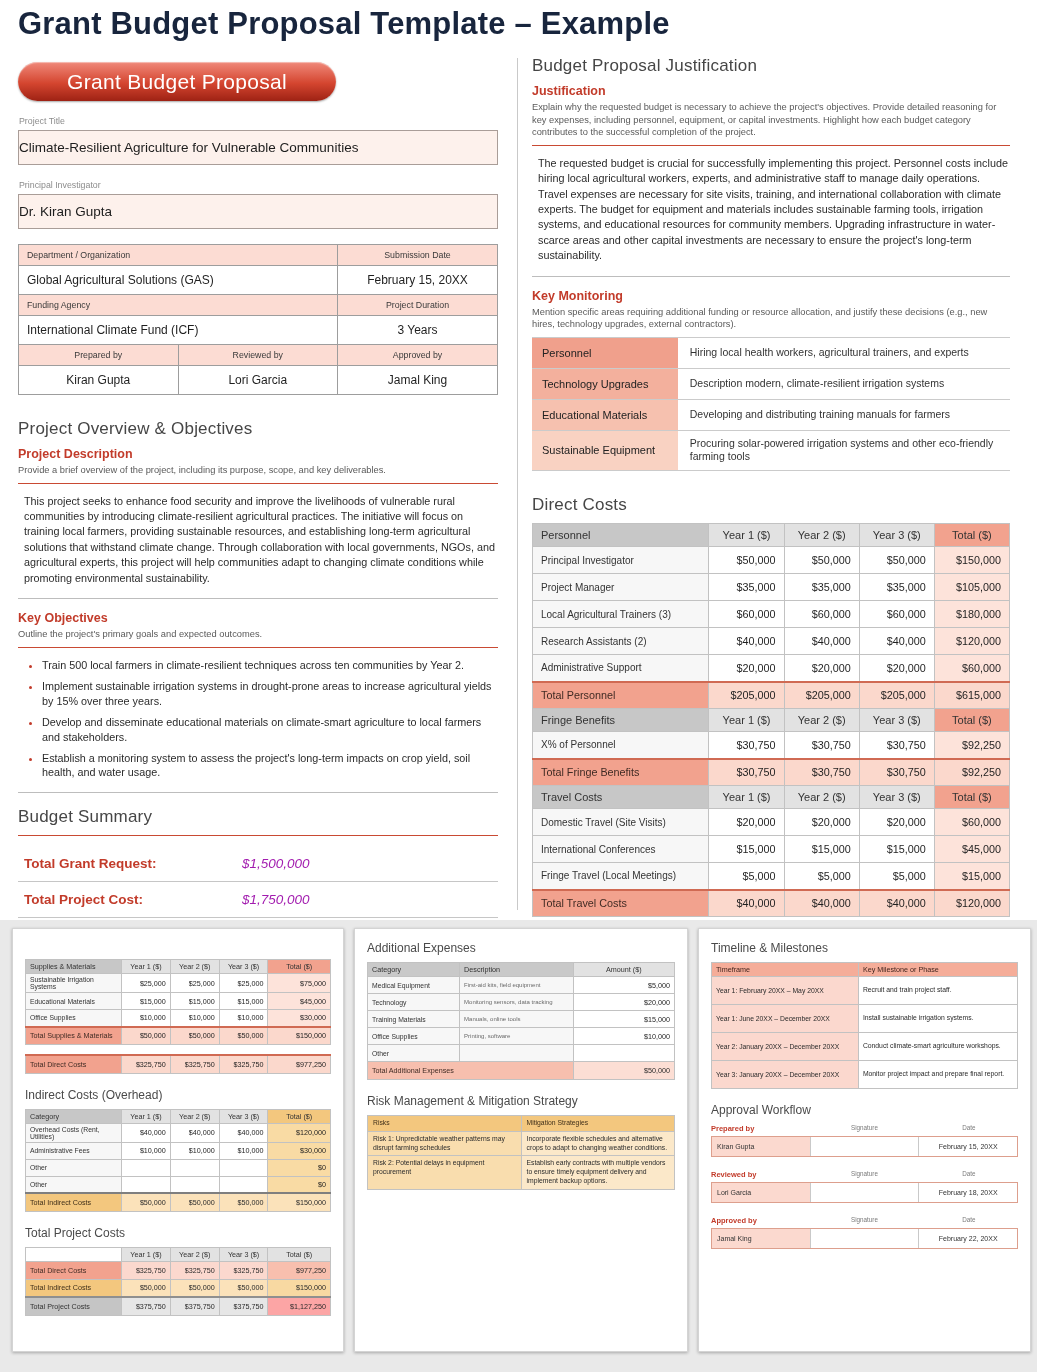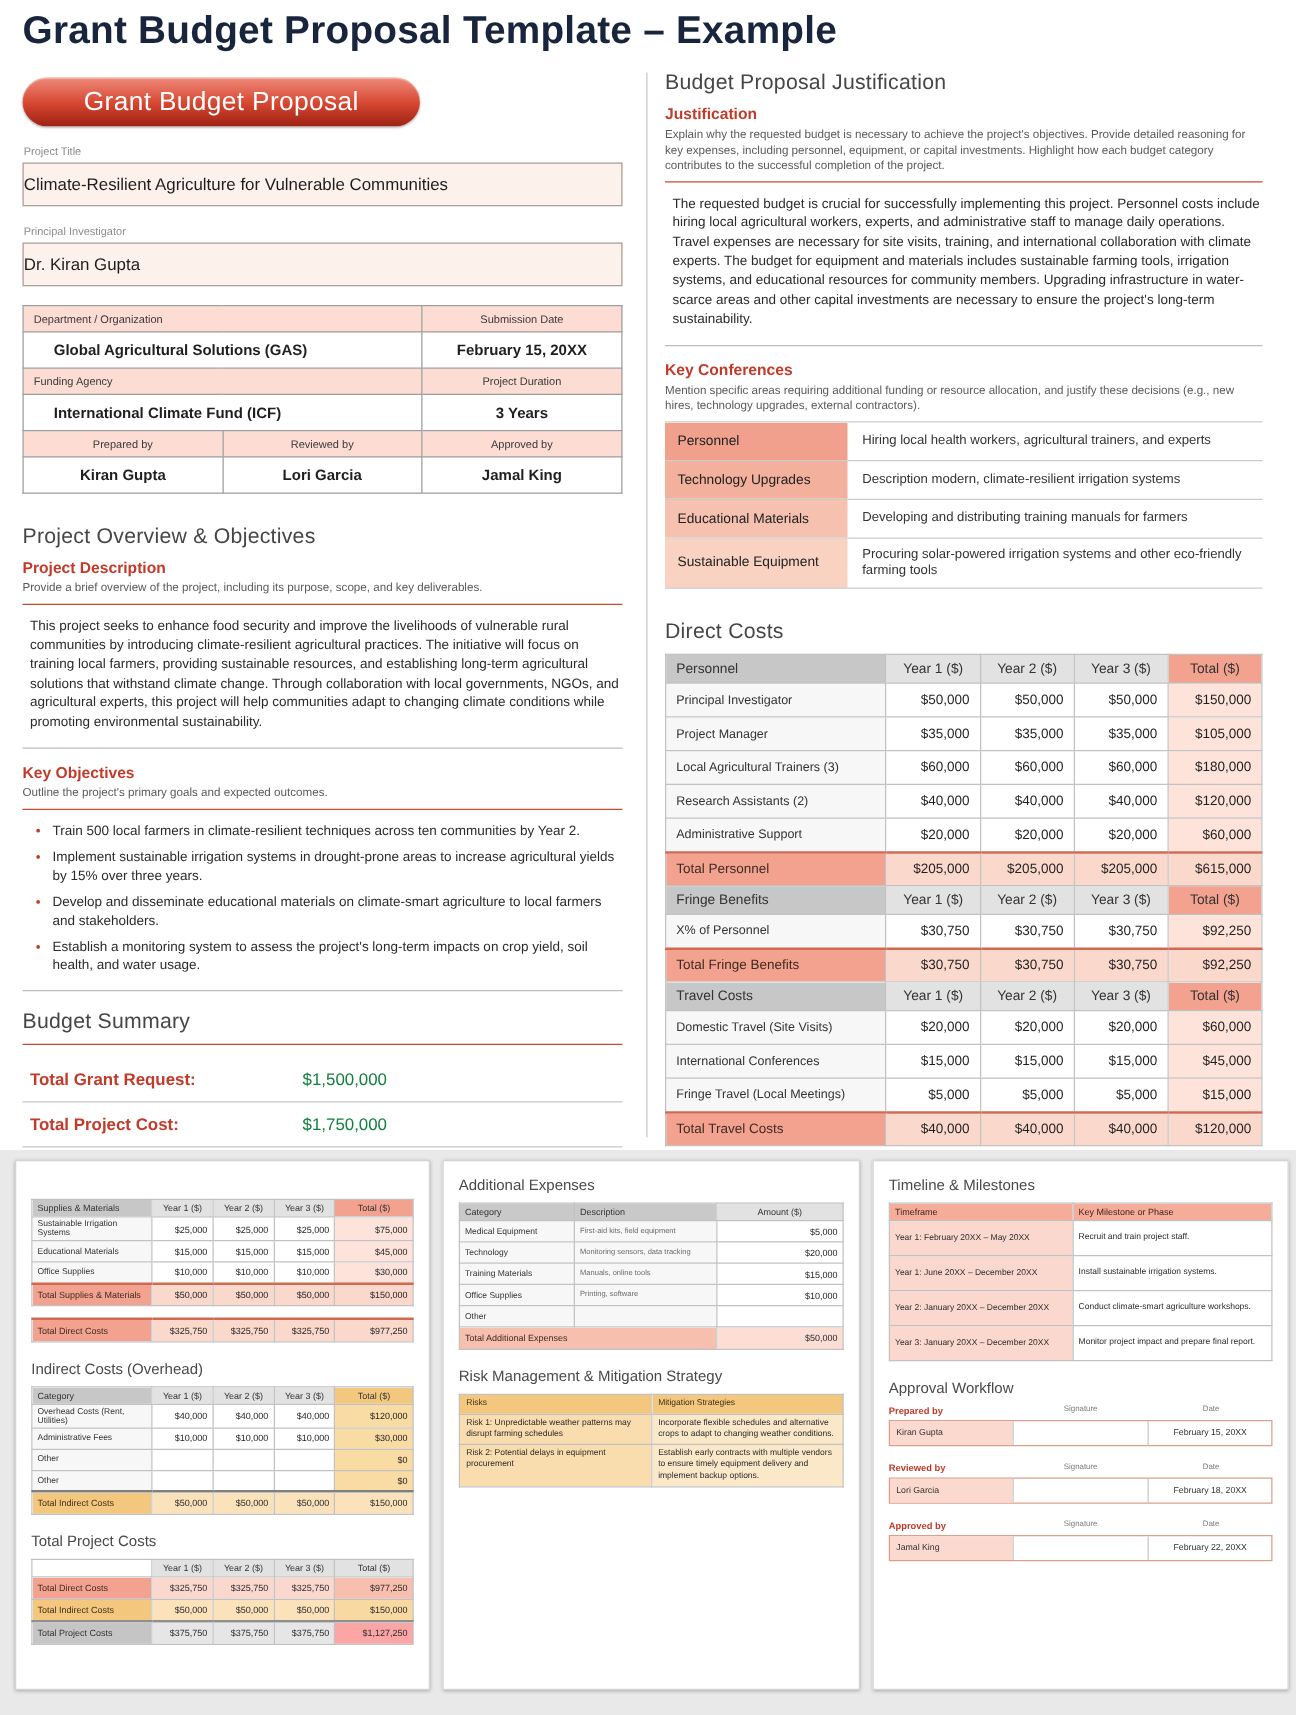--- a/index.html
+++ b/index.html
@@ -32,38 +32,38 @@
   .f-input {
     height:35px; border:1px solid #a99d98; background:#fdf1ec;
     display:flex; align-items:center; padding:0 0; margin-bottom:15px;
     font-size:13.5px; color:#1d1d1d;
   }
 
   
   .info-grid { width:100%; border-collapse:collapse; table-layout:fixed; margin-top:6px; }
   .info-grid td { border:1px solid #9d9d9d; }
   .info-grid td.lab { background:#fcdcd3; font-size:8.8px; color:#3a3a3a; padding:5px 8px; }
-  .info-grid td.val { background:#fff; font-size:12px; color:#1f1f1f; padding:7px 24px;font-weight:bold; }
+  .info-grid td.val { background:#fff; font-size:12px; color:#1f1f1f; padding:7px 8px; }
   .info-grid td.cen { text-align:center; }
 
   
   .section-h { font-size:17px; font-weight:400; color:#464646; letter-spacing:0.2px; margin:24px 0 8px; }
   .red-h { font-size:12.5px; font-weight:700; color:#c23b2a; margin:2px 0 3px; }
   .hint  { font-size:9.3px; color:#5a5a5a; line-height:1.35; margin:0 0 6px; }
   .rule-red  { border:none; border-top:1px solid #c94a33; margin:2px 0 10px; }
   .rule-gray { border:none; border-top:1px solid #bdbdbd; margin:12px 0 12px; }
   .body-txt { font-size:10.8px; color:#2b2b2b; line-height:1.43; padding:0 2px 0 6px; }
   .obj-list { margin:2px 0 2px 24px; }
   .obj-list li { font-size:10.8px; line-height:1.34; margin-bottom:7px; color:#2b2b2b; }
   .obj-list li::marker { color:#c23b2a; }
 
   
   .bs-row { display:flex; align-items:center; padding:10px 0 10px 6px; border-bottom:1px solid #c6c6c6; }
   .bs-label { width:46%; font-size:13.5px; font-weight:700; color:#c23b2a; }
-  .bs-value { font-size:13.5px; color:#15803d; }
+  .bs-value { font-size:13.5px; color:#a21caf;font-style:italic; }
 
   
   .ct-host table { width:100%; border-collapse:collapse; table-layout:fixed; }
   .ct-host td { border:1px solid #c2c2c2; padding:3px 6px; vertical-align:middle; overflow:hidden; }
 
   
   .ki { margin-top:4px; }
   .ki td { border:none; border-bottom:1px solid #cbcbcb; }
   .ki tbody tr:first-child td { border-top:1px solid #cbcbcb; }
   .ki td.c0 { font-size:11px; color:#222; padding:9px 10px; }
@@ -258,21 +258,21 @@
 <div class="divider"></div>
 
 <div class="col-right">
   <h2 class="section-h" style="margin-top:0">Budget Proposal Justification</h2>
   <h3 class="red-h">Justification</h3>
   <p class="hint">Explain why the requested budget is necessary to achieve the project's objectives. Provide detailed reasoning for key expenses, including personnel, equipment, or capital investments. Highlight how each budget category contributes to the successful completion of the project.</p>
   <hr class="rule-red">
   <p class="body-txt">The requested budget is crucial for successfully implementing this project. Personnel costs include hiring local agricultural workers, experts, and administrative staff to manage daily operations. Travel expenses are necessary for site visits, training, and international collaboration with climate experts. The budget for equipment and materials includes sustainable farming tools, irrigation systems, and educational resources for community members. Upgrading infrastructure in water-scarce areas and other capital investments are necessary to ensure the project's long-term sustainability.</p>
   <hr class="rule-gray">
 
-  <h3 class="red-h">Key Conferences</h3>
+  <h3 class="red-h">Key Monitoring</h3>
   <p class="hint">Mention specific areas requiring additional funding or resource allocation, and justify these decisions (e.g., new hires, technology upgrades, external contractors).</p>
   <div class="ct-host ki">
       <table>
         <colgroup>
           <col style="width: 30.5%;">
           <col style="width: 69.5%;">
         </colgroup>
         <tbody>
           <tr class="r-d">
             <td class="c0">Personnel</td>

